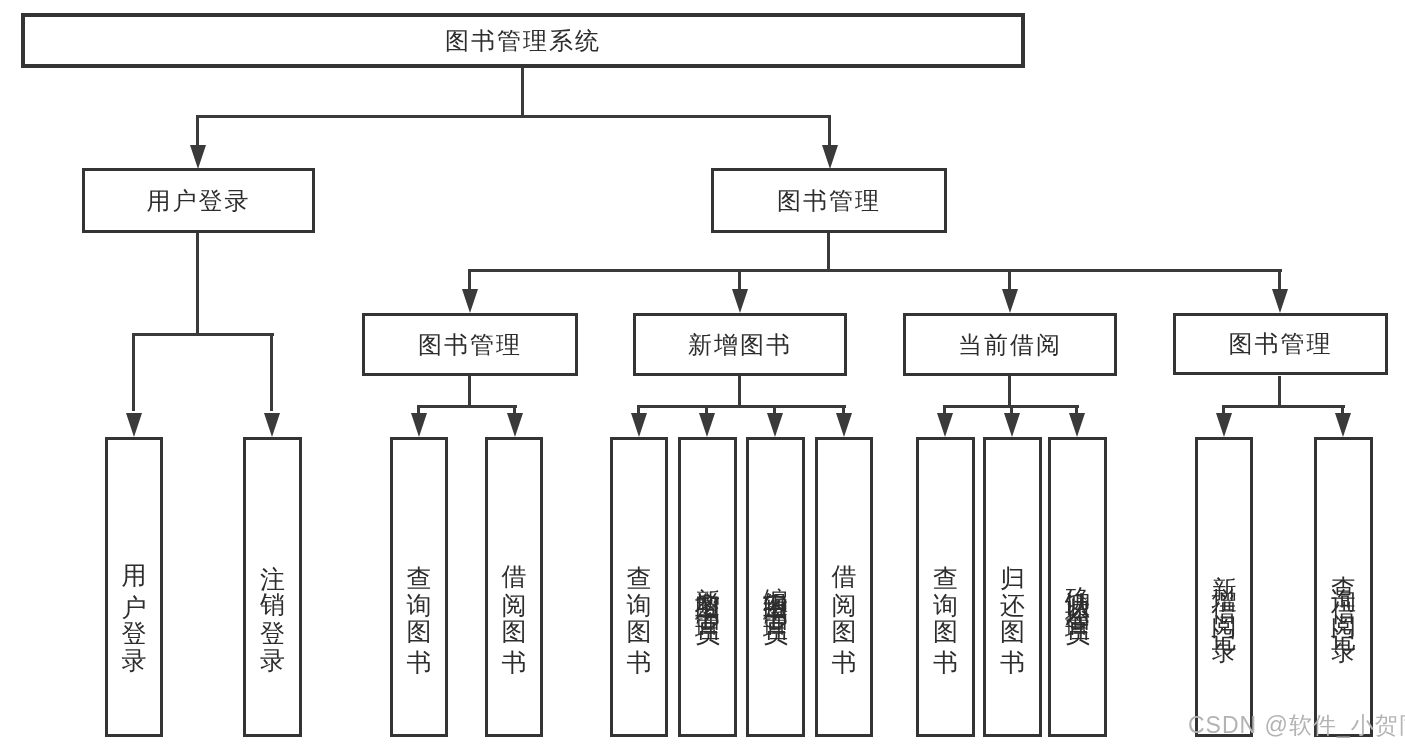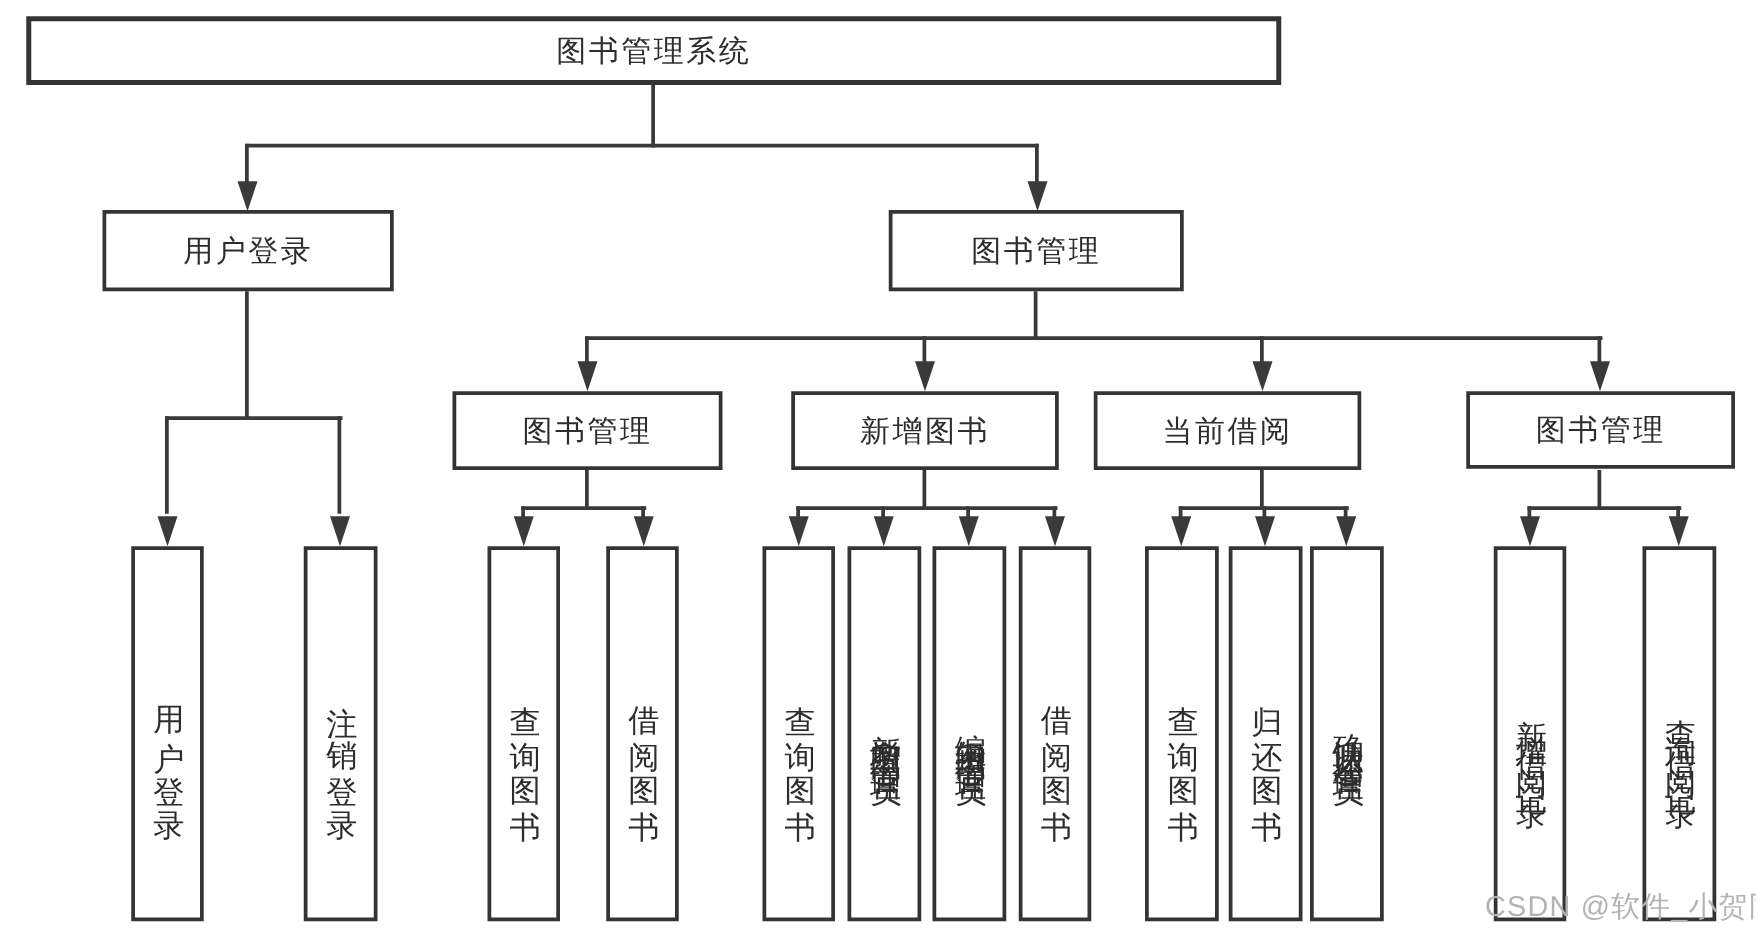--- a/index.html
+++ b/index.html
@@ -98,21 +98,21 @@
   <div class="arr" style="left:1002px; top:289px;"></div>
   <div class="vl" style="left:1278px; top:269px; height:24px;"></div>
   <div class="arr" style="left:1272px; top:289px;"></div>
 
   <div class="node" style="left:362px; top:313px; width:216px; height:63px;">
     <span class="hlabel">图书管理</span>
   </div>
   <div class="node" style="left:633px; top:313px; width:214px; height:63px;">
     <span class="hlabel">新增图书</span>
   </div>
-  <div class="node" style="left:875px; top:313px; width:214px; height:63px;">
+  <div class="node" style="left:903px; top:313px; width:214px; height:63px;">
     <span class="hlabel">当前借阅</span>
   </div>
   <div class="node" style="left:1173px; top:313px; width:215px; height:62px;">
     <span class="hlabel">图书管理</span>
   </div>
 
   <div class="vl" style="left:468px; top:376px; height:32px;"></div>
   <div class="hl" style="left:417px; top:405px; width:100px;"></div>
   <div class="vl" style="left:417px; top:405px; height:11px;"></div>
   <div class="arr" style="left:411px; top:413px;"></div>

